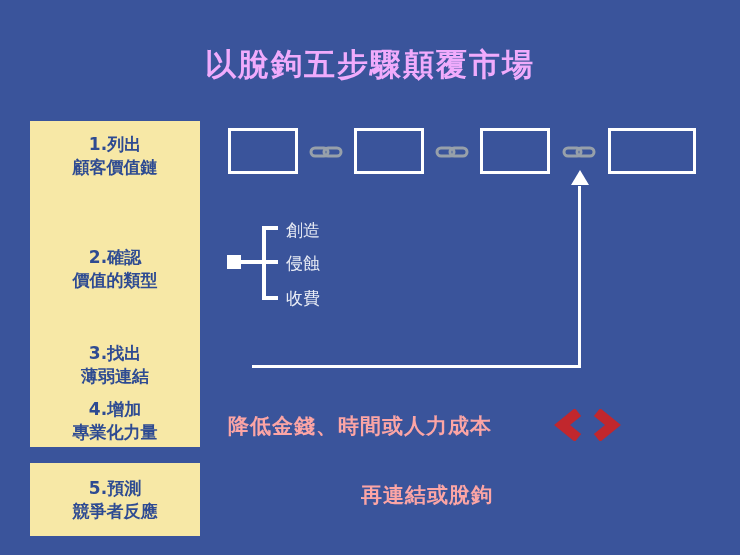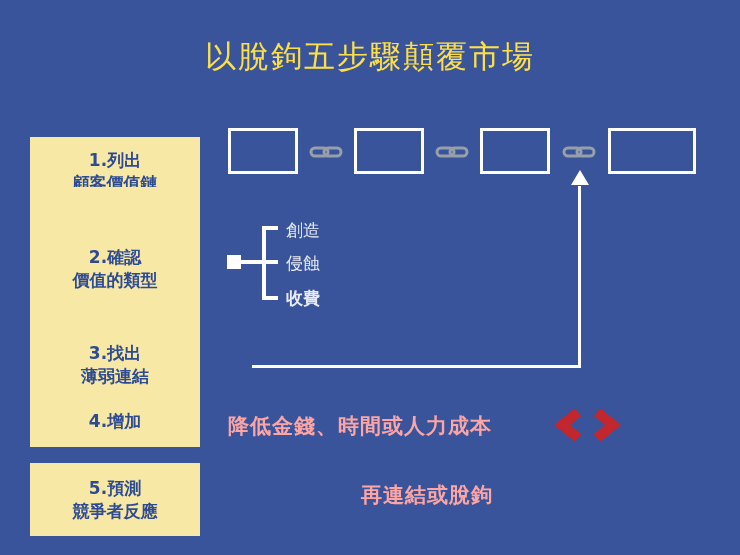--- a/index.html
+++ b/index.html
@@ -5,33 +5,33 @@
   html, body { margin: 0; padding: 0; }
   body {
     width: 740px; height: 555px;
     background: #3a549b;
     font-family: "DejaVu Sans", "Liberation Sans", sans-serif;
     position: relative; overflow: hidden;
   }
   .stage { position: absolute; inset: 0; }
 
   .title {
-    position: absolute; top: 36px; left: 0; width: 100%;
+    position: absolute; top: 44px; left: 0; width: 100%;
     text-align: center;
-    color: #fde047; font-size: 31px; font-weight: normal; letter-spacing: 2px;
+    color: #f0abfc; font-size: 31px; font-weight: bold; letter-spacing: 2px;
   }
 
   .step {
     position: absolute; left: 30px; width: 170px;
     background: #f7e8a6; color: #2e4b92;
     font-weight: bold; font-size: 17px; line-height: 1.35;
     display: flex; flex-direction: column;
     align-items: center; justify-content: center; text-align: center;
   }
-  .step1 { top: 121px; height: 69px; margin-top: 16px; }
+  .step1 { top: 121px; height: 69px; }
   .step2 { top: 187px; height: 164px; }
   .step3 { top: 327px; height: 76px; }
   .step4 { top: 395px; height: 52px; }
   .step5 { top: 463px; height: 73px; }
 
   .chain-box {
     position: absolute; top: 128px; height: 46px;
     border: 3px solid #ffffff; box-sizing: border-box;
     background: transparent;
   }
@@ -60,21 +60,21 @@
   .vt-tick-t { left: 262px; top: 226px; width: 16px; height: 4px; }
   .vt-tick-m { left: 262px; top: 260px; width: 16px; height: 4px; }
   .vt-tick-b { left: 262px; top: 296px; width: 16px; height: 4px; }
 
   .vt-label {
     position: absolute; left: 286px;
     color: #e9ecf5; font-size: 17px; line-height: 20px;
   }
   .vtl1 { top: 220px; }
   .vtl2 { top: 253px; }
-  .vtl3 { top: 288px; font-weight: bold; }
+  .vtl3 { top: 288px; }
 
   .caption {
     position: absolute; color: #fca5a5;
     font-size: 21px; font-weight: bold; letter-spacing: 1px;
   }
   .cap-reduce { left: 228px; top: 412px; }
   .cap-relink { left: 361px; top: 481px; }
 
   .chevron { position: absolute; top: 409px; width: 34px; height: 32px; }
   .chev-l { left: 552px; }
@@ -94,20 +94,21 @@
   <div class="step step2">
     <span>2.確認</span>
     <span>價值的類型</span>
   </div>
   <div class="step step3">
     <span>3.找出</span>
     <span>薄弱連結</span>
   </div>
   <div class="step step4">
     <span>4.增加</span>
+    <span>專業化力量</span>
   </div>
   <div class="step step5">
     <span>5.預測</span>
     <span>競爭者反應</span>
   </div>
 
   <div class="chain-box cb1"></div>
   <div class="chain-box cb2"></div>
   <div class="chain-box cb3"></div>
   <div class="chain-box cb4"></div>

